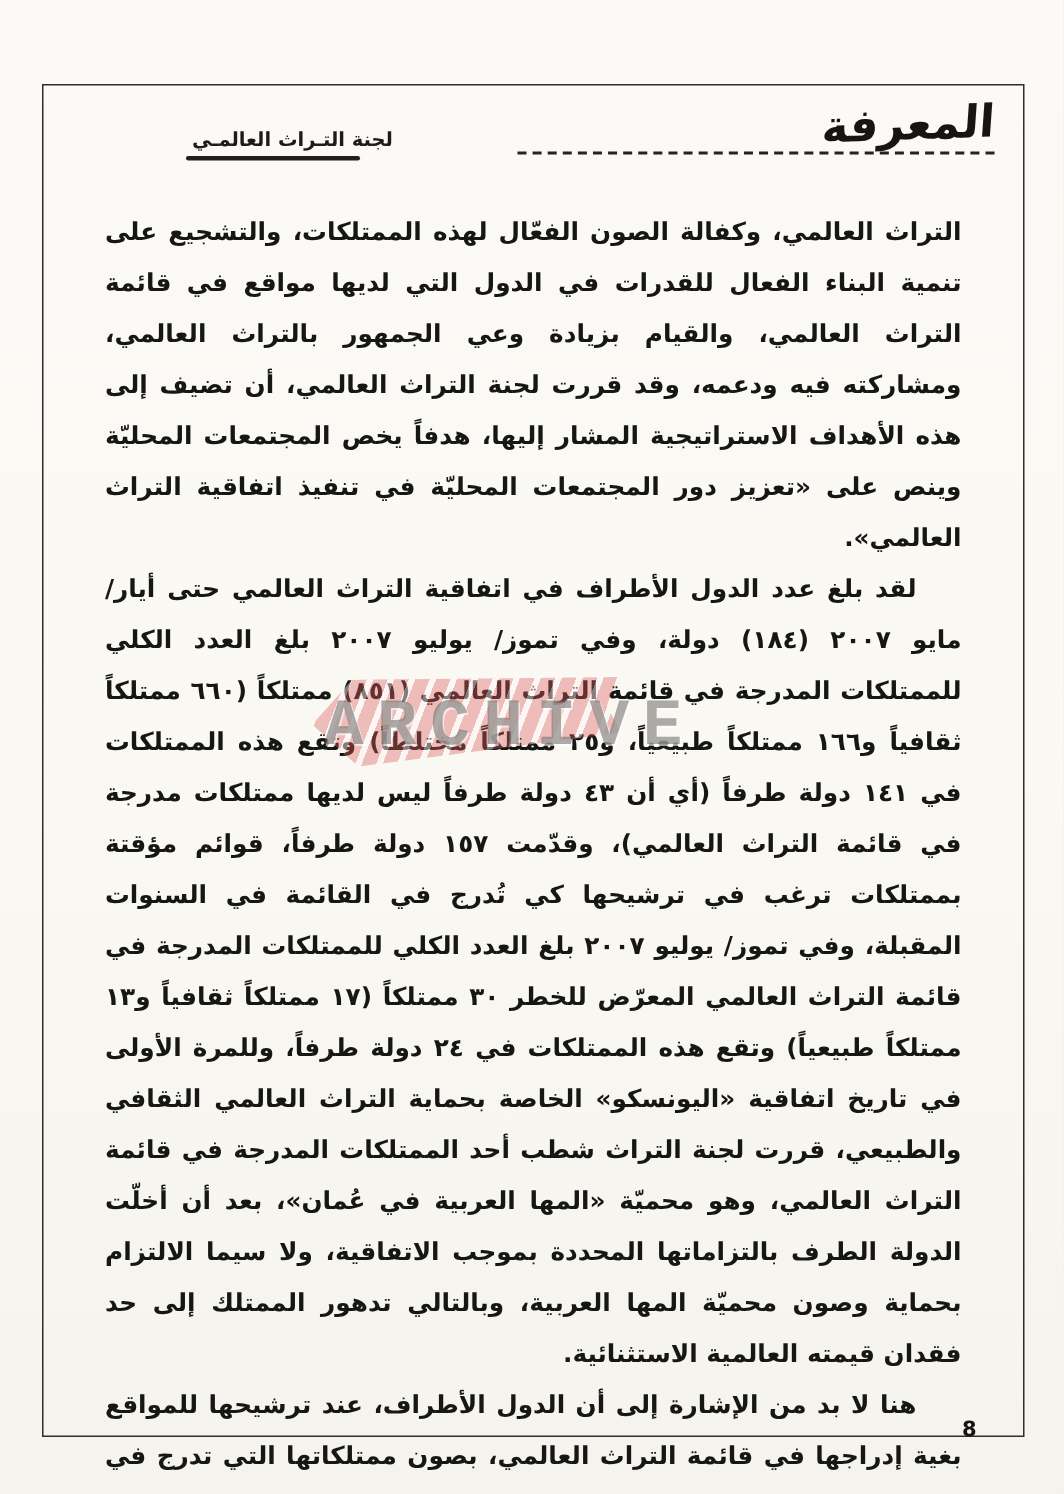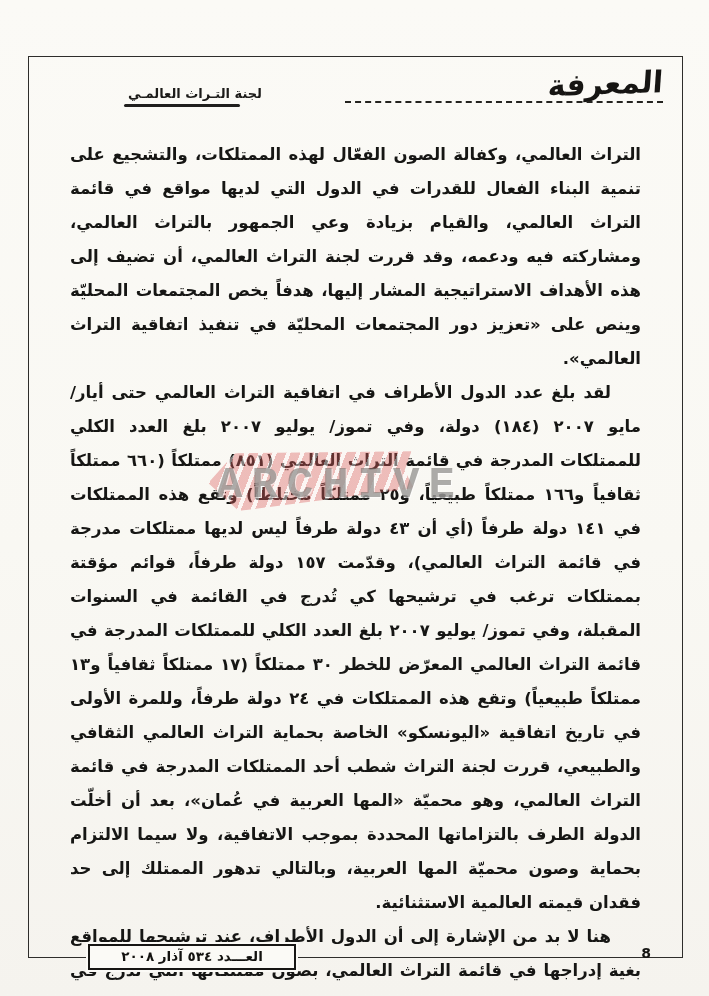--- a/index.html
+++ b/index.html
@@ -100,16 +100,15 @@
     <p>التراث العالمي، وكفالة الصون الفعّال لهذه الممتلكات، والتشجيع على تنمية البناء الفعال للقدرات في الدول التي لديها مواقع في قائمة التراث العالمي، والقيام بزيادة وعي الجمهور بالتراث العالمي، ومشاركته فيه ودعمه، وقد قررت لجنة التراث العالمي، أن تضيف إلى هذه الأهداف الاستراتيجية المشار إليها، هدفاً يخص المجتمعات المحليّة وينص على «تعزيز دور المجتمعات المحليّة في تنفيذ اتفاقية التراث العالمي».</p>
     <p class="indent">لقد بلغ عدد الدول الأطراف في اتفاقية التراث العالمي حتى أيار/ مايو ٢٠٠٧ (١٨٤) دولة، وفي تموز/ يوليو ٢٠٠٧ بلغ العدد الكلي للممتلكات المدرجة في قائمة التراث العالمي (٨٥١) ممتلكاً (٦٦٠ ممتلكاً ثقافياً و١٦٦ ممتلكاً طبيعياً، و٢٥ ممتلكاً مختلطاً) وتقع هذه الممتلكات في ١٤١ دولة طرفاً (أي أن ٤٣ دولة طرفاً ليس لديها ممتلكات مدرجة في قائمة التراث العالمي)، وقدّمت ١٥٧ دولة طرفاً، قوائم مؤقتة بممتلكات ترغب في ترشيحها كي تُدرج في القائمة في السنوات المقبلة، وفي تموز/ يوليو ٢٠٠٧ بلغ العدد الكلي للممتلكات المدرجة في قائمة التراث العالمي المعرّض للخطر ٣٠ ممتلكاً (١٧ ممتلكاً ثقافياً و١٣ ممتلكاً طبيعياً) وتقع هذه الممتلكات في ٢٤ دولة طرفاً، وللمرة الأولى في تاريخ اتفاقية «اليونسكو» الخاصة بحماية التراث العالمي الثقافي والطبيعي، قررت لجنة التراث شطب أحد الممتلكات المدرجة في قائمة التراث العالمي، وهو محميّة «المها العربية في عُمان»، بعد أن أخلّت الدولة الطرف بالتزاماتها المحددة بموجب الاتفاقية، ولا سيما الالتزام بحماية وصون محميّة المها العربية، وبالتالي تدهور الممتلك إلى حد فقدان قيمته العالمية الاستثنائية.</p>
     <p class="indent">هنا لا بد من الإشارة إلى أن الدول الأطراف، عند ترشيحها للمواقع بغية إدراجها في قائمة التراث العالمي، بصون ممتلكاتها التي تدرج في المستقبل</p>
   </main>
 
   <div class="watermark">
     <div class="wm-ribbon"></div>
     <div class="wm-text">ARCHIVE</div>
   </div>
 
-  <div class="issue-box">العـــدد ٥٣٤ آذار ٢٠٠٨</div>
   <div class="page-number">8</div>
 
 </div>
 
 </body></html>

